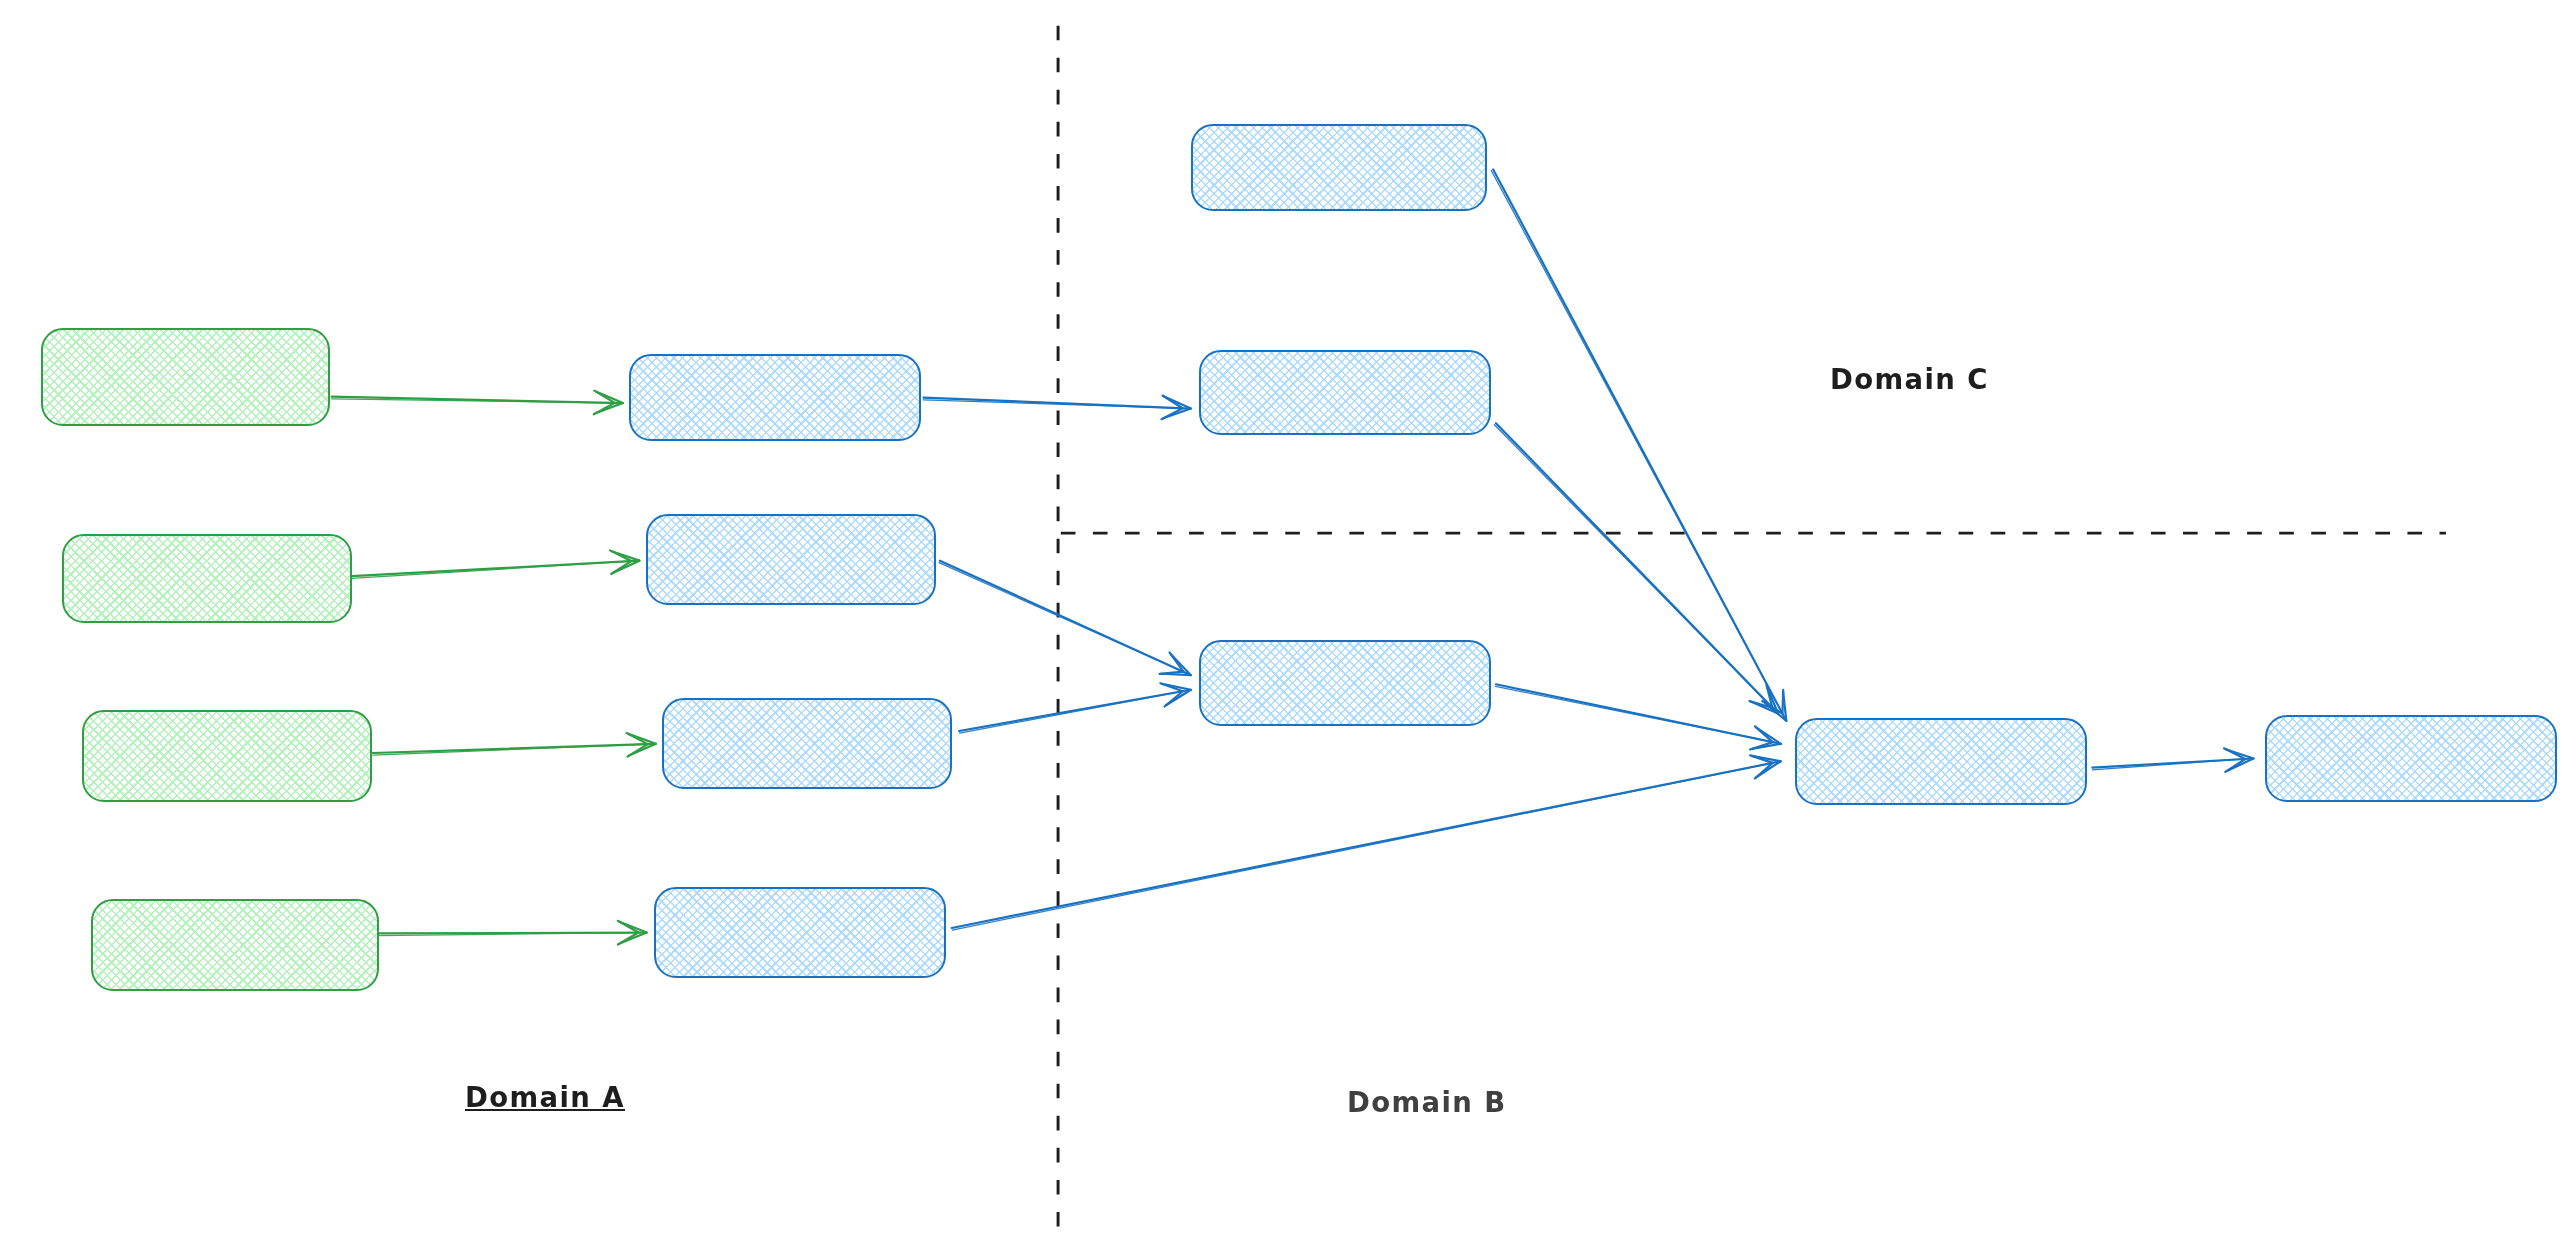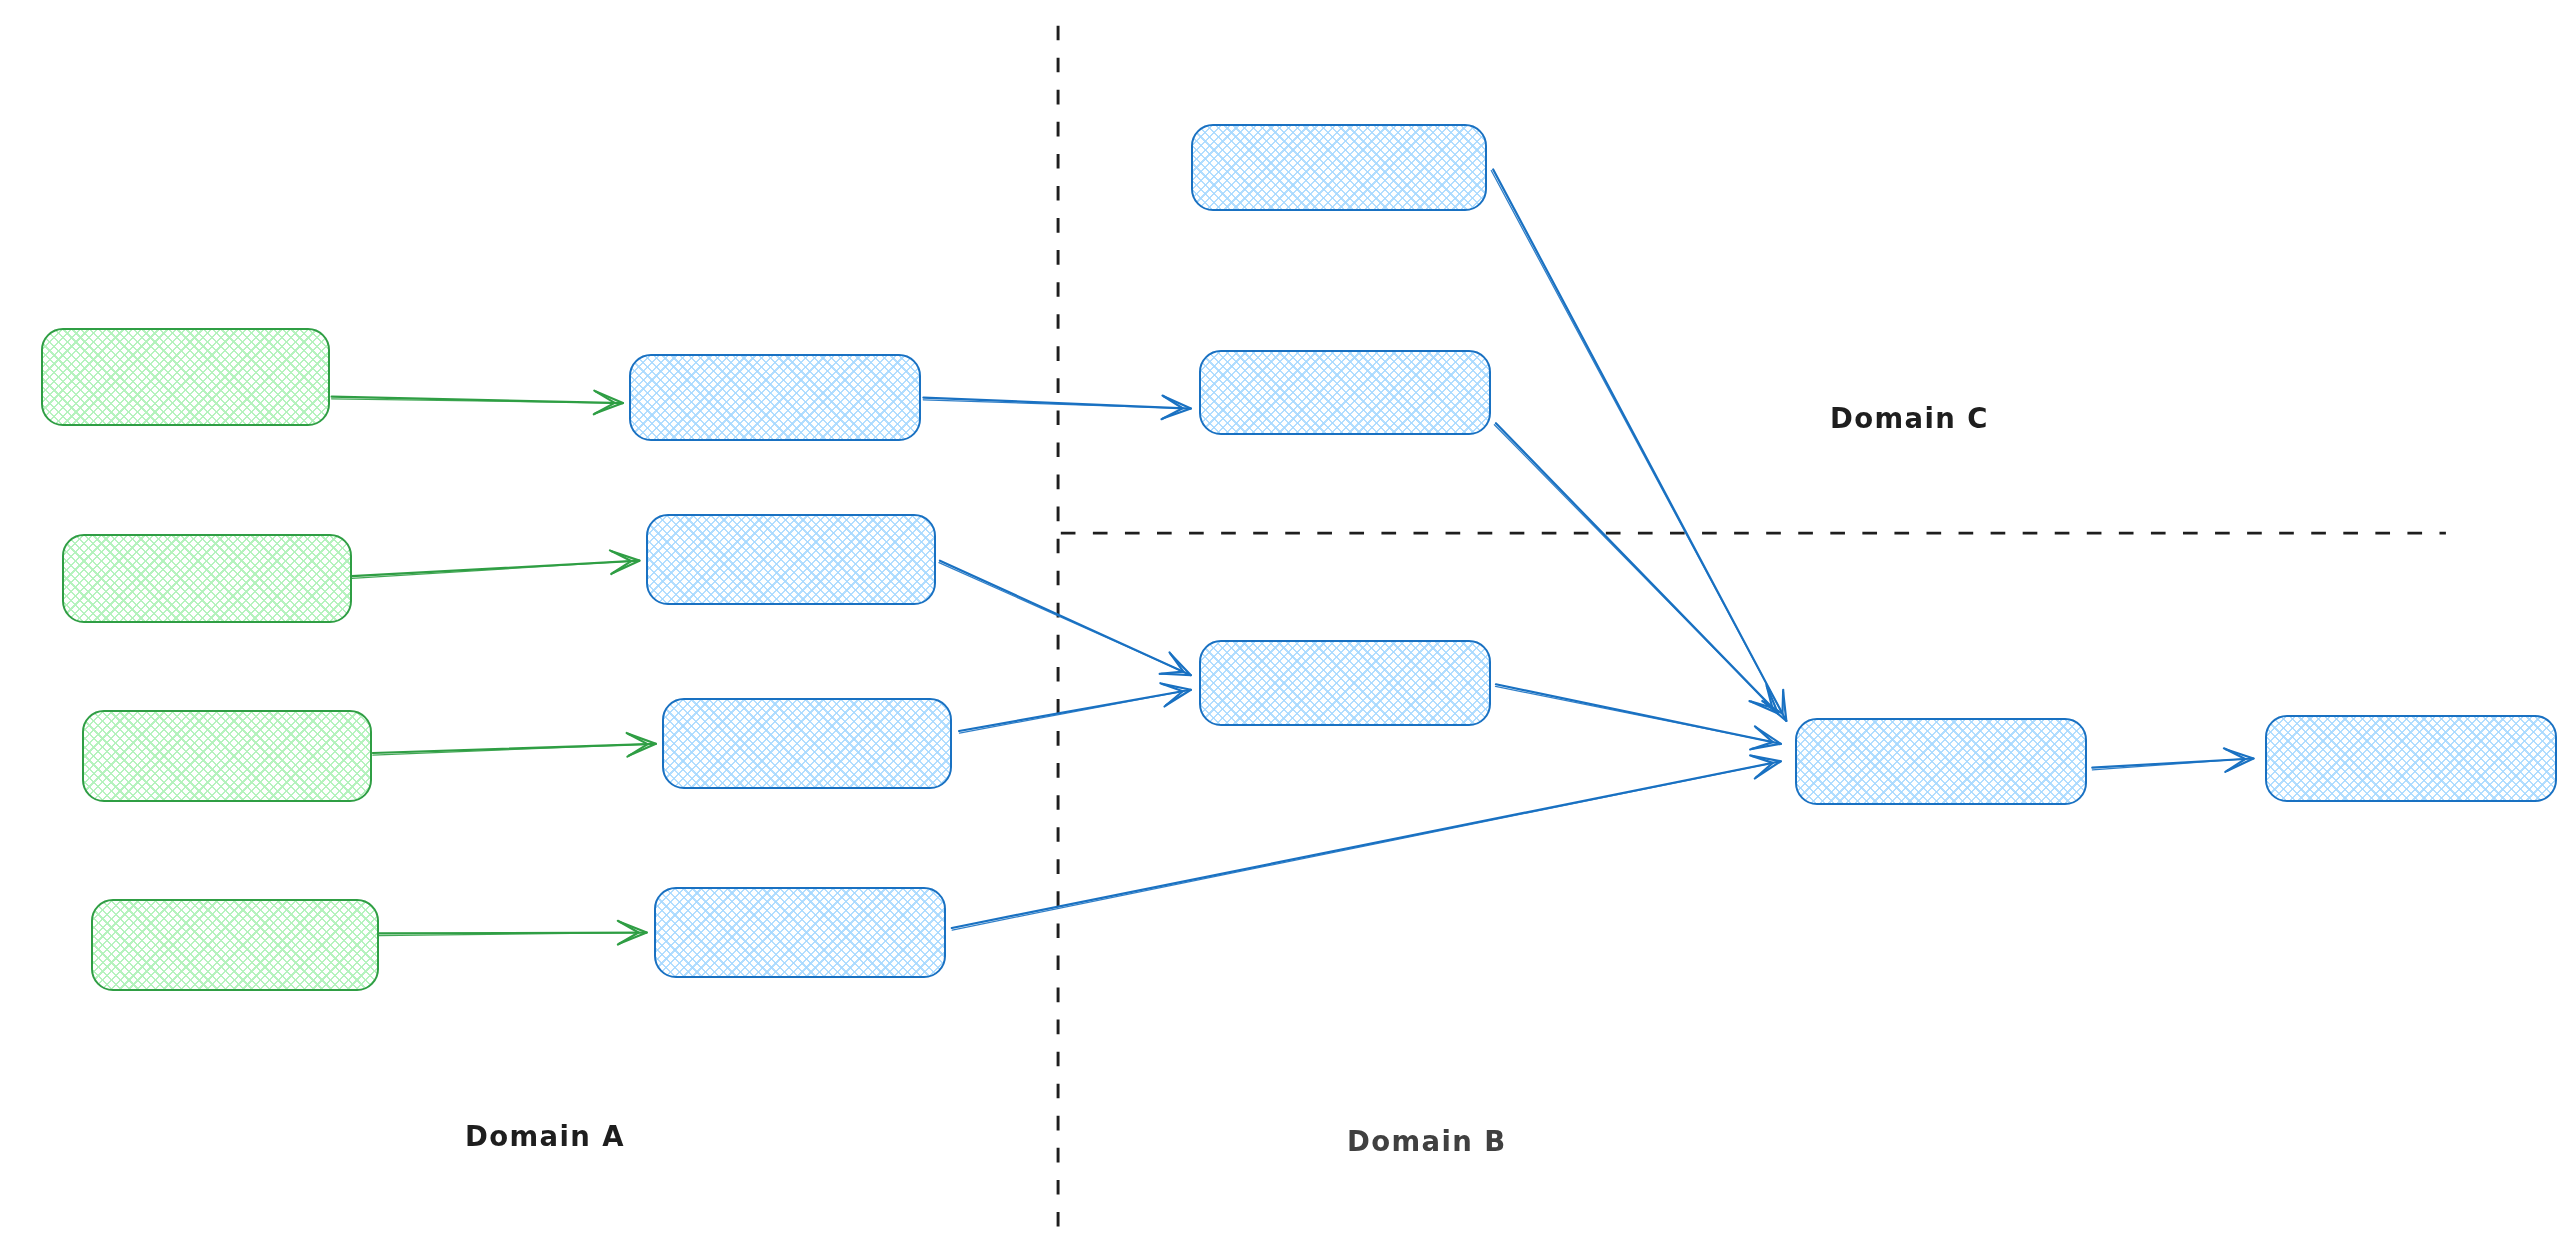--- a/index.html
+++ b/index.html
@@ -30,21 +30,20 @@
       repeating-linear-gradient(135deg, rgba(178,242,187,.95) 0 1.6px, rgba(0,0,0,0) 1.6px 6.2px),
       #ffffff;
   }
   .domain-label{
     position:absolute;
     font-size:27.5px;
     font-weight:600;
     letter-spacing:1.4px;
     color:#1e1e1e;
     white-space:nowrap;
-    margin-top:39px;
   }
 </style>
 </head>
 <body>
 
 <div id="canvas" style="width: 2576px; height: 1255px; background: rgb(255, 255, 255);">
     <svg id="edge-layer" width="2576" height="1255" viewBox="0 0 2812 1370">
       <line x1="1155" y1="28" x2="1155" y2="1350" stroke="#1e1e1e" stroke-width="3.2" stroke-dasharray="16 19"></line>
       <line x1="1158" y1="582" x2="2670" y2="582" stroke="#1e1e1e" stroke-width="3.2" stroke-dasharray="16 19"></line>
       <g stroke="#2f9e44" fill="none" stroke-linecap="round" stroke-linejoin="round" stroke-width="2.4">
@@ -126,17 +125,17 @@
     <div class="node green" style="left: 91px; top: 899px; width: 288px; height: 92px;"></div>
     <div class="node blue" style="left: 629px; top: 354px; width: 292px; height: 87px;"></div>
     <div class="node blue" style="left: 646px; top: 514px; width: 290px; height: 91px;"></div>
     <div class="node blue" style="left: 662px; top: 698px; width: 290px; height: 91px;"></div>
     <div class="node blue" style="left: 654px; top: 887px; width: 292px; height: 91px;"></div>
     <div class="node blue" style="left: 1191px; top: 124px; width: 296px; height: 87px;"></div>
     <div class="node blue" style="left: 1199px; top: 350px; width: 292px; height: 85px;"></div>
     <div class="node blue" style="left: 1199px; top: 640px; width: 292px; height: 86px;"></div>
     <div class="node blue" style="left: 1795px; top: 718px; width: 292px; height: 87px;"></div>
     <div class="node blue" style="left: 2265px; top: 715px; width: 292px; height: 87px;"></div>
-    <div class="domain-label" style="left: 465px; top: 1081px; color: rgb(30, 30, 30);">Domain A</div>
+    <div class="domain-label" style="left: 465px; top: 1081px; color: rgb(30, 30, 30); text-decoration: underline;">Domain A</div>
     <div class="domain-label" style="left: 1347px; top: 1086px; color: #404040;">Domain B</div>
     <div class="domain-label" style="left: 1830px; top: 363px; color: rgb(30, 30, 30);">Domain C</div>
   </div>
 
 
 </body></html>

